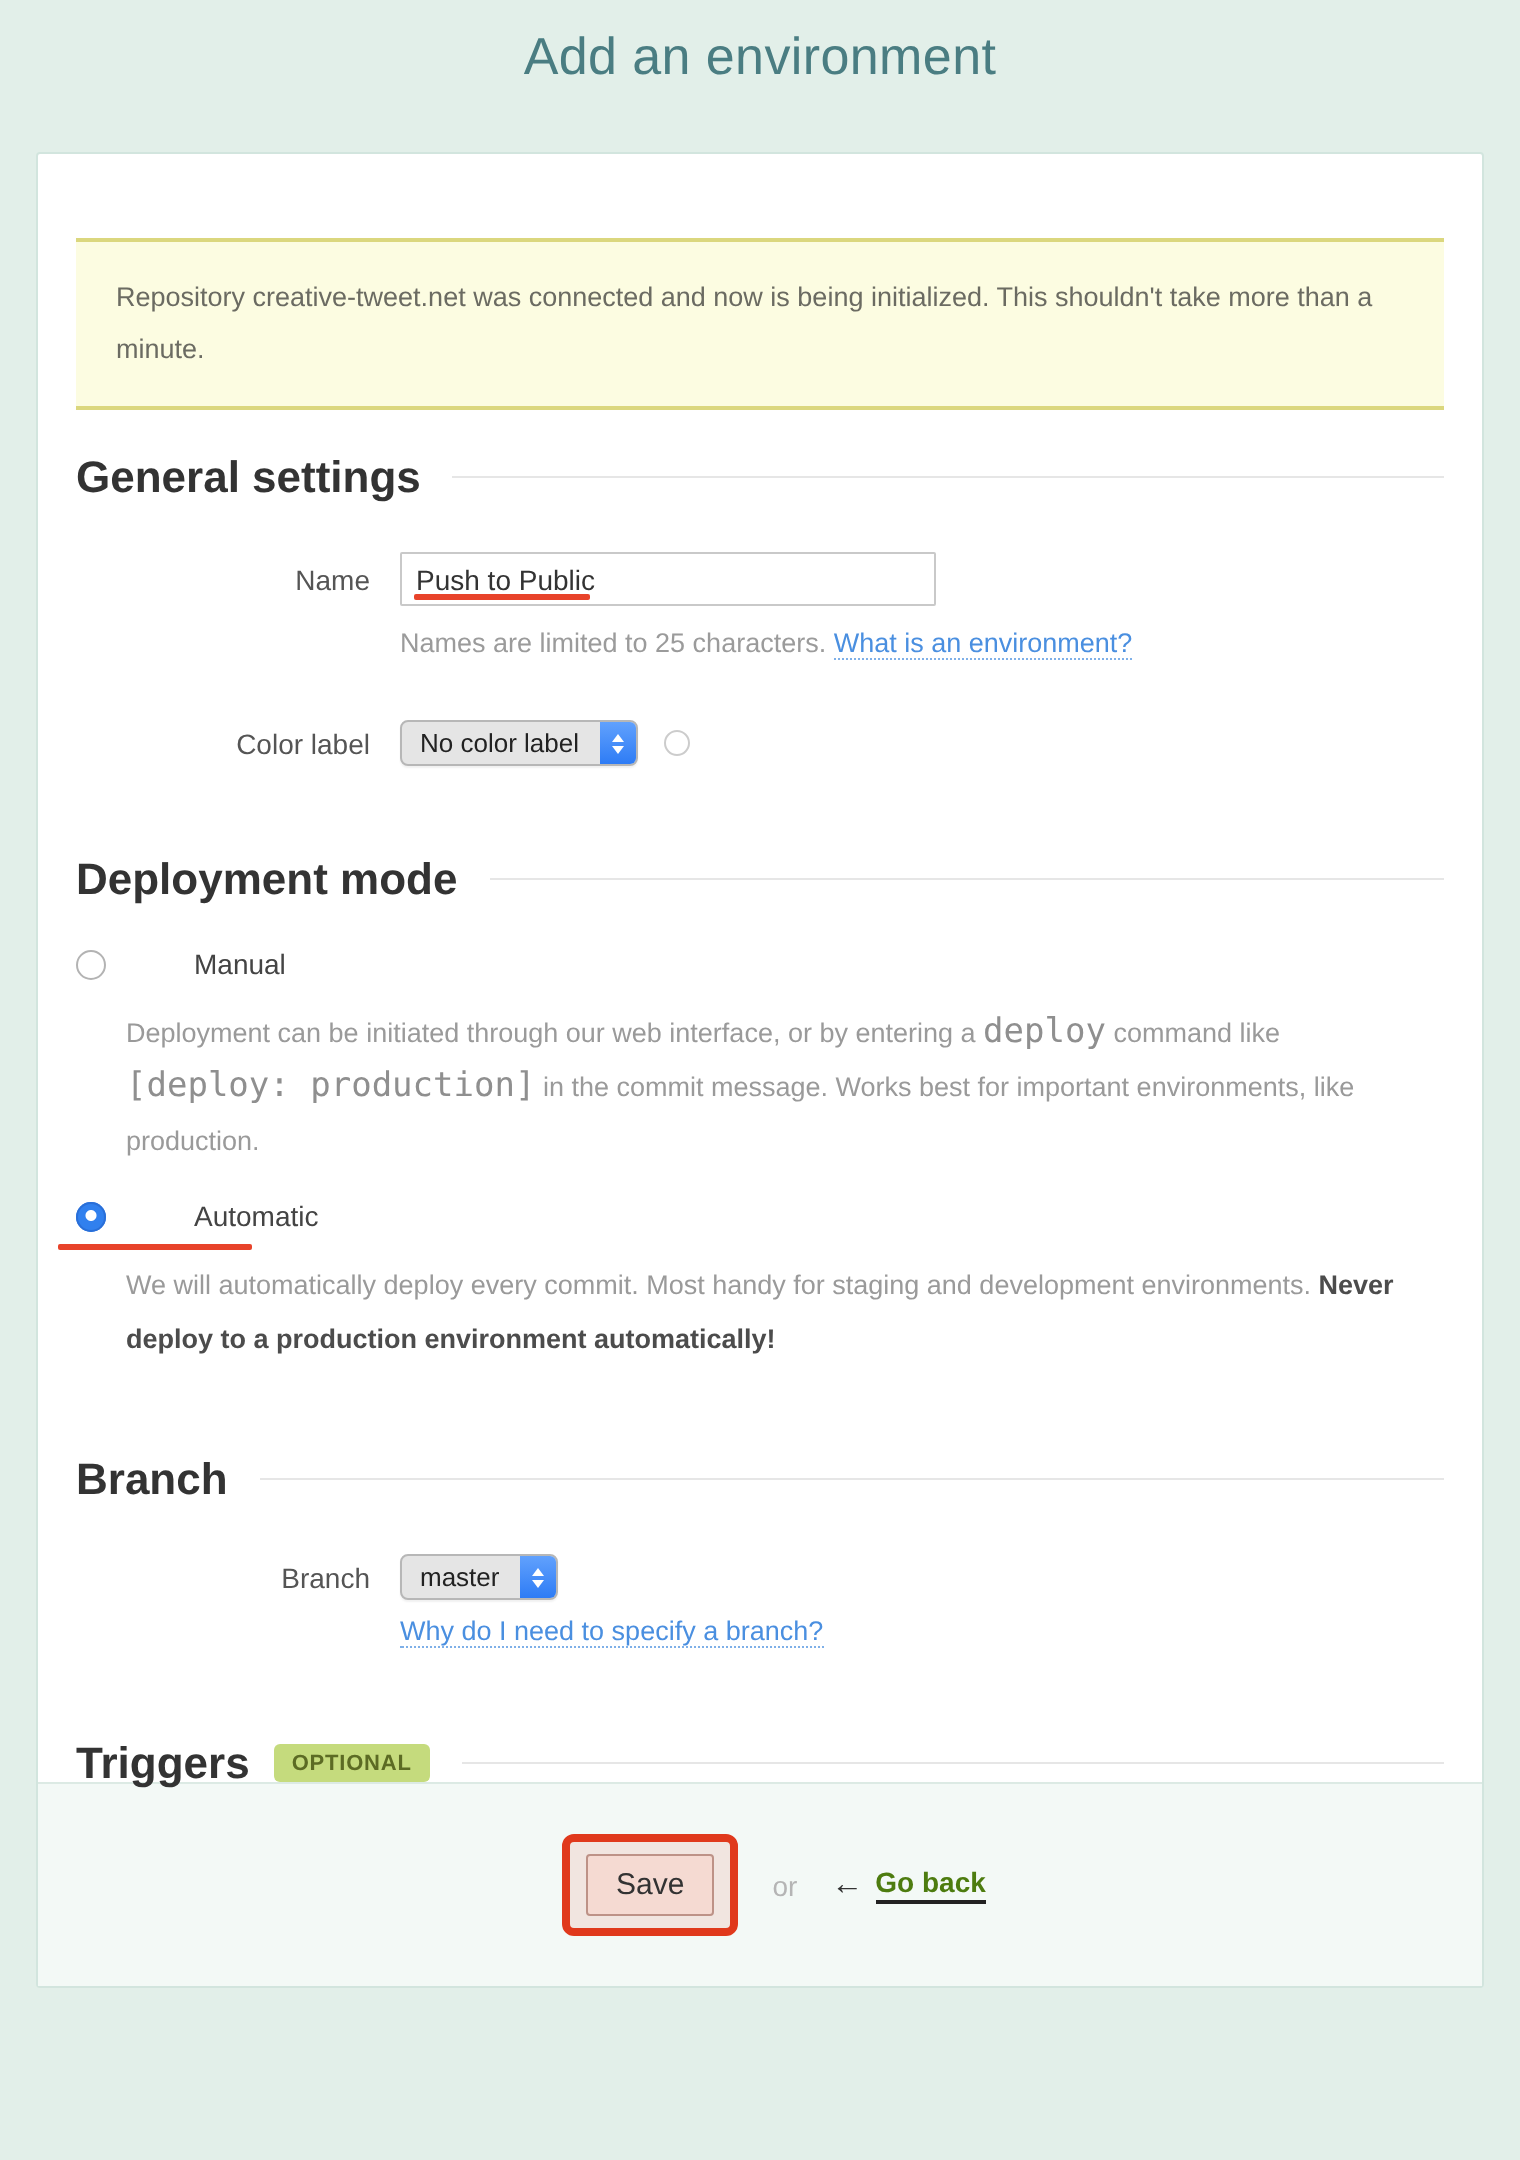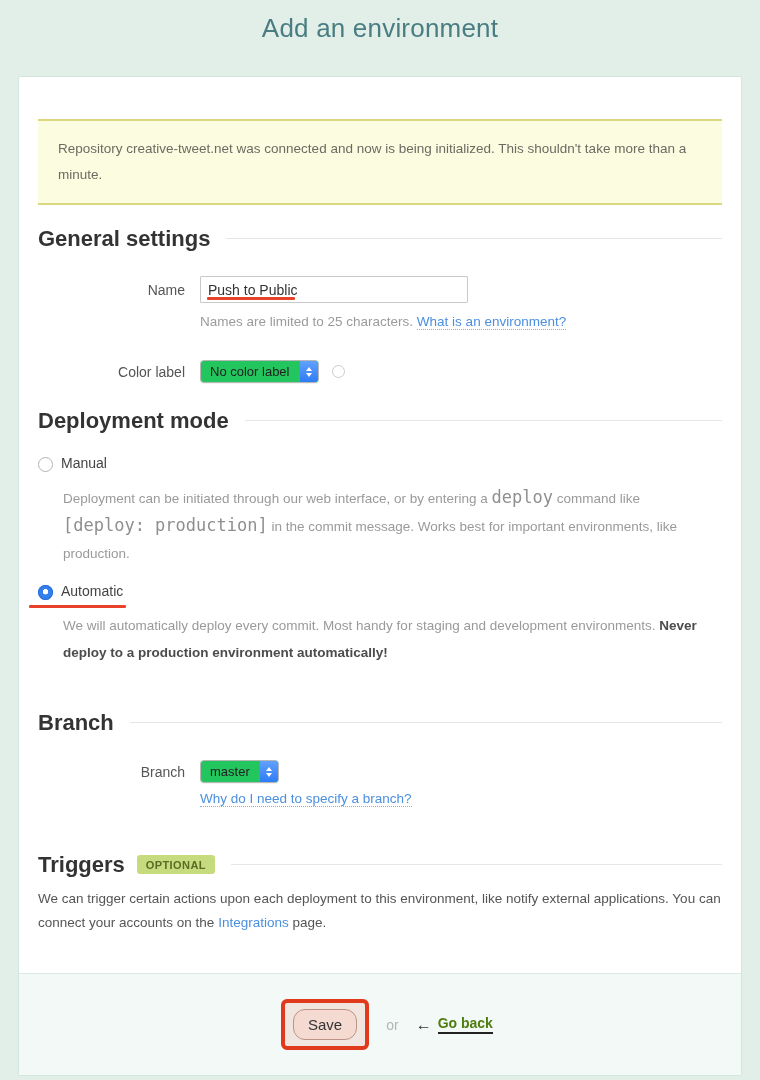--- a/index.html
+++ b/index.html
@@ -67,42 +67,42 @@
   .hint { margin-top: 10px; font-size: 13.5px; color: #9b9b9b; line-height: 17px; }
   a.link-dotted {
     color: #4a8fe0; text-decoration: none;
     border-bottom: 1px dotted #7fb0e8; cursor: pointer;
   }
   a.link-plain { color: #4a8fe0; text-decoration: none; cursor: pointer; }
 
   
   .mac-select {
     display: inline-flex; align-items: stretch; height: 23px;
-    background: #22c55e; border: 1px solid #b7b7b7; border-radius: 4px;
+    background: #e5e5e5; border: 1px solid #b7b7b7; border-radius: 4px;
     box-shadow: 0 1px 1px rgba(0,0,0,0.06); cursor: default; overflow: hidden; justify-content: center;
   }
   .mac-select .val {
     display: flex; align-items: center;
     padding: 0 10px 0 9px; font-size: 13px; color: #222; white-space: nowrap;
   }
   .mac-select .stepper {
     width: 18px; flex: none;
     background: linear-gradient(#61a1fd, #2e7cf5);
     display: flex; flex-direction: column; align-items: center; justify-content: center;
   }
   .tri-up { width:0; height:0; border-left:3.5px solid transparent; border-right:3.5px solid transparent; border-bottom:4.5px solid #fff; margin-bottom:2px; }
   .tri-down { width:0; height:0; border-left:3.5px solid transparent; border-right:3.5px solid transparent; border-top:4.5px solid #fff; }
 
   .color-dot {
     width: 13px; height: 13px; border-radius: 50%;
     border: 1px solid #ccc; margin-left: 13px; background: #fff; flex: none;
   }
 
   
-  .radio-row { position: relative; display: inline-flex; align-items: flex-end; cursor: pointer; }
+  .radio-row { position: relative; display: inline-flex; align-items: center; cursor: pointer; gap: 36px; }
   .radio {
     width: 15px; height: 15px; border-radius: 50%;
     border: 1px solid #b3b3b3; background: #fff; flex: none;
   }
   .radio.checked {
     border: none;
     background: radial-gradient(circle at 50% 45%, #ffffff 0 2.5px, #3180ee 3px 100%);
     box-shadow: inset 0 0 0 1px #2a6fd8;
   }
   .radio-label { margin-left: 8px; font-size: 14px; color: #444; line-height: 17px; }
@@ -126,32 +126,32 @@
     height: 102px;
     display: flex; align-items: center;
     padding-left: 262px;
   }
   .save-annotation {
     border: 4px solid #e0391c; border-radius: 6px;
     background: rgba(224, 57, 28, 0.10);
     padding: 6px 8px;
   }
   .save-button {
-    display: inline-block; border: 1px solid #bd9287; border-radius: 12px;
+    display: inline-block; border: 1px solid #bd9287; border-radius: 2px;
     background: #f5dad2; color: #333;
     font-size: 15px; font-family: "Liberation Sans", sans-serif;
     padding: 6px 14px; cursor: pointer; line-height: 17px;
   }
   .or-text { margin-left: 17px; font-size: 14px; color: #b5b5b5; }
   .go-back { margin-left: 17px; display: inline-flex; align-items: center; text-decoration: none; cursor: pointer; }
   .go-back .arrow { font-size: 16px; font-weight: bold; color: #333; margin-right: 6px; }
   .go-back .label { font-size: 14px; font-weight: bold; color: #4d7c0f; border-bottom: 2px solid #222; padding-bottom: 1px; }
 
   .mt24 { margin-top: 24px; } .mt28 { margin-top: 28px; } .mt30 { margin-top: 30px; }
-  .mt52 { margin-top: 28px; } .mt25 { margin-top: 25px; } .mt16 { margin-top: 16px; }
+  .mt52 { margin-top: 47px; } .mt25 { margin-top: 25px; } .mt16 { margin-top: 16px; }
   .mt47 { margin-top: 47px; } .mt7 { margin-top: 7px; } .mt48 { margin-top: 48px; }
 </style>
 </head>
 <body>
 
 <div class="page-header">
   <div class="page-title">Add an environment</div>
 </div>
 
 <div class="card">
@@ -236,23 +236,20 @@
     <div class="hint control-indent mt7">
       <a class="link-dotted">Why do I need to specify a branch?</a>
     </div>
 
     <div class="section-head mt48">
       <h2>Triggers</h2>
       <span class="badge-optional">OPTIONAL</span>
       <div class="rule"></div>
     </div>
 
-    <div class="triggers-desc">
-      <span>We can trigger certain actions upon each deployment to this environment, like notify external applications. You can connect your accounts on the </span><a class="link-plain">Integrations</a><span> page.</span>
-    </div>
 
   </div>
 
   <div class="card-footer">
     <span class="save-annotation">
       <button class="save-button">Save</button>
     </span>
     <span class="or-text">or</span>
     <a class="go-back">
       <span class="arrow">←</span>

